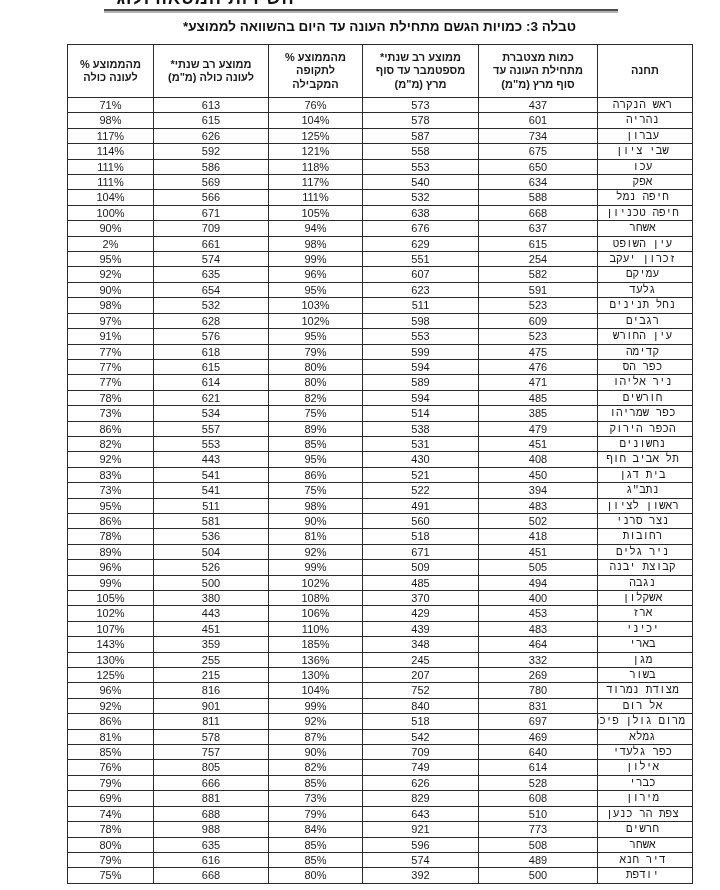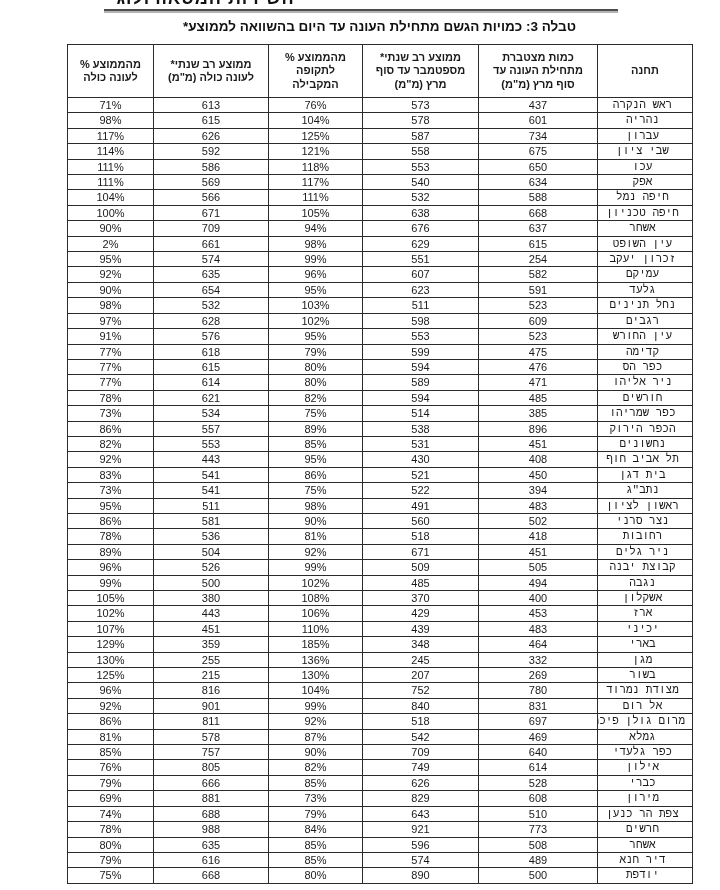--- a/index.html
+++ b/index.html
@@ -228,21 +228,21 @@
         <tr>
           <td class="station">כפר שמריהו</td>
           <td class="num">385</td>
           <td class="num">514</td>
           <td class="num">75%</td>
           <td class="num">534</td>
           <td class="num">73%</td>
         </tr>
         <tr>
           <td class="station">הכפר הירוק</td>
-          <td class="num">896</td>
+          <td class="num">479</td>
           <td class="num">538</td>
           <td class="num">89%</td>
           <td class="num">557</td>
           <td class="num">86%</td>
         </tr>
         <tr>
           <td class="station">נחשונים</td>
           <td class="num">451</td>
           <td class="num">531</td>
           <td class="num">85%</td>
@@ -344,21 +344,21 @@
           <td class="num">110%</td>
           <td class="num">451</td>
           <td class="num">107%</td>
         </tr>
         <tr>
           <td class="station">בארי</td>
           <td class="num">464</td>
           <td class="num">348</td>
           <td class="num">185%</td>
           <td class="num">359</td>
-          <td class="num">129%</td>
+          <td class="num">143%</td>
         </tr>
         <tr>
           <td class="station">מגן</td>
           <td class="num">332</td>
           <td class="num">245</td>
           <td class="num">136%</td>
           <td class="num">255</td>
           <td class="num">130%</td>
         </tr>
         <tr>
@@ -461,21 +461,21 @@
           <td class="station">דיר חנא</td>
           <td class="num">489</td>
           <td class="num">574</td>
           <td class="num">85%</td>
           <td class="num">616</td>
           <td class="num">79%</td>
         </tr>
         <tr>
           <td class="station">יודפת</td>
           <td class="num">500</td>
-          <td class="num">890</td>
+          <td class="num">392</td>
           <td class="num">80%</td>
           <td class="num">668</td>
           <td class="num">75%</td>
         </tr>
       </tbody>
   </table>
 
 </div>
 
 </body></html>

